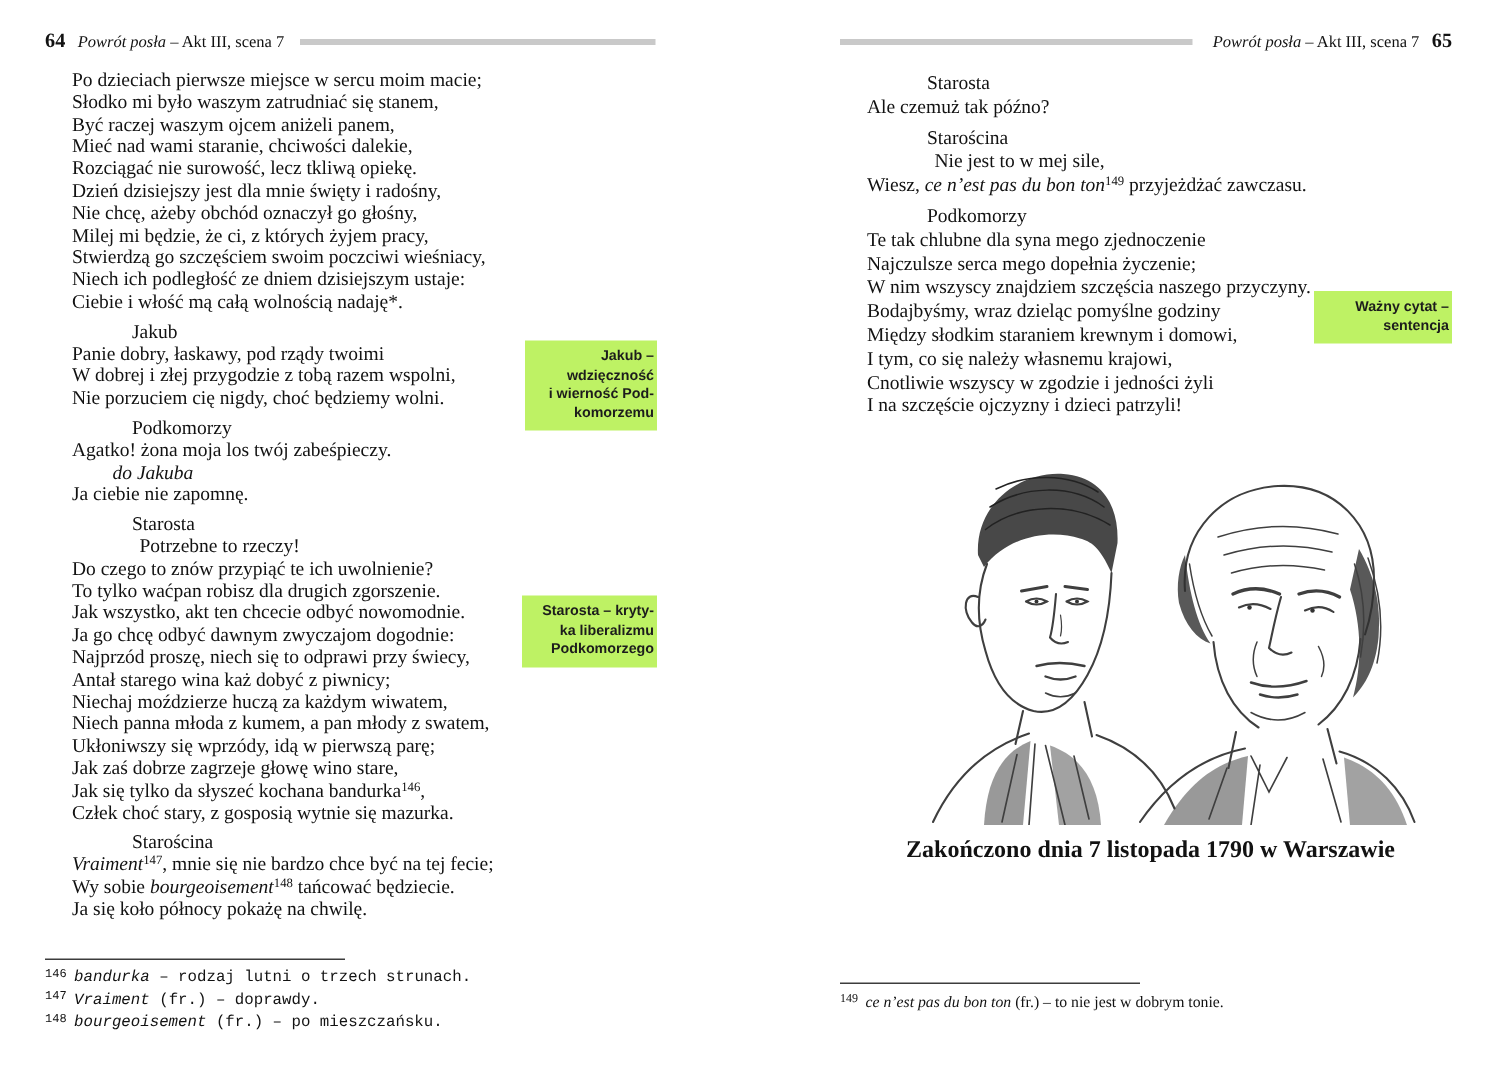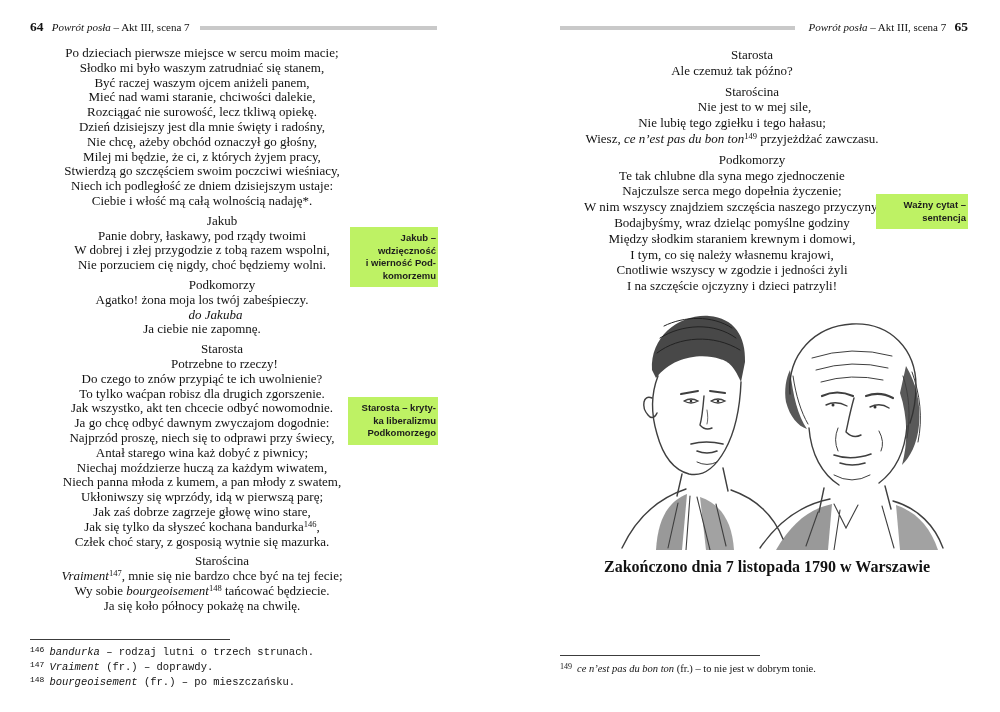--- a/index.html
+++ b/index.html
@@ -10,21 +10,21 @@
   .page-right{left:560px;width:414px;}
 
   .pg-header{position:absolute;top:19px;left:0;right:0;font-size:11px;white-space:nowrap;}
   .pg-header .pagenum{font-weight:bold;font-size:13.5px;margin-top:44px;}
   .pg-header .runtitle{font-style:italic;}
   .pg-header.right-align{text-align:right;padding-right:6px;}
   .header-bar{position:absolute;top:26px;height:4px;background:#c9c9c9;}
   .bar-left{left:170px;width:237px;}
   .bar-right{left:0;width:235px;}
 
-  .body-text{position:absolute;left:7px;width:330px;font-size:13px;text-align:center;}
+  .body-text{position:absolute;left:18px;width:330px;font-size:13px;}
   .bt-left{top:46px;line-height:14.8px;}
   .bt-right{top:42px;line-height:15.8px;}
   .vline{white-space:nowrap;}
   .speaker{font-weight:normal;padding-left:40px;margin-top:5px;}
   .stage{font-style:italic;padding-left:27px;}
   .half{padding-left:45px;}
   .it{font-style:italic;}
   .supn{font-size:8.5px;line-height:0;vertical-align:4px;}
 
   .note{position:absolute;background:#bef264;font-family:"Liberation Sans",sans-serif;
@@ -141,21 +141,20 @@
       <span>&nbsp;</span>
       <span class="pagenum">65</span>
     </div>
 
     <div class="body-text bt-right">
       <div class="speaker">Starosta</div>
       <div class="vline">Ale czemuż tak późno?</div>
 
       <div class="speaker">Starościna</div>
       <div class="vline half">Nie jest to w mej sile,</div>
-      <div class="vline">Nie lubię tego zgiełku i tego hałasu;</div>
       <div class="vline">
         <span>Wiesz, </span><span class="it">ce n’est pas du bon ton</span><span class="supn">149</span><span> przyjeżdżać zawczasu.</span>
       </div>
 
       <div class="speaker">Podkomorzy</div>
       <div class="vline">Te tak chlubne dla syna mego zjednoczenie</div>
       <div class="vline">Najczulsze serca mego dopełnia życzenie;</div>
       <div class="vline">W nim wszyscy znajdziem szczęścia naszego przyczyny.</div>
       <div class="vline">Bodajbyśmy, wraz dzieląc pomyślne godziny</div>
       <div class="vline">Między słodkim staraniem krewnym i domowi,</div>

